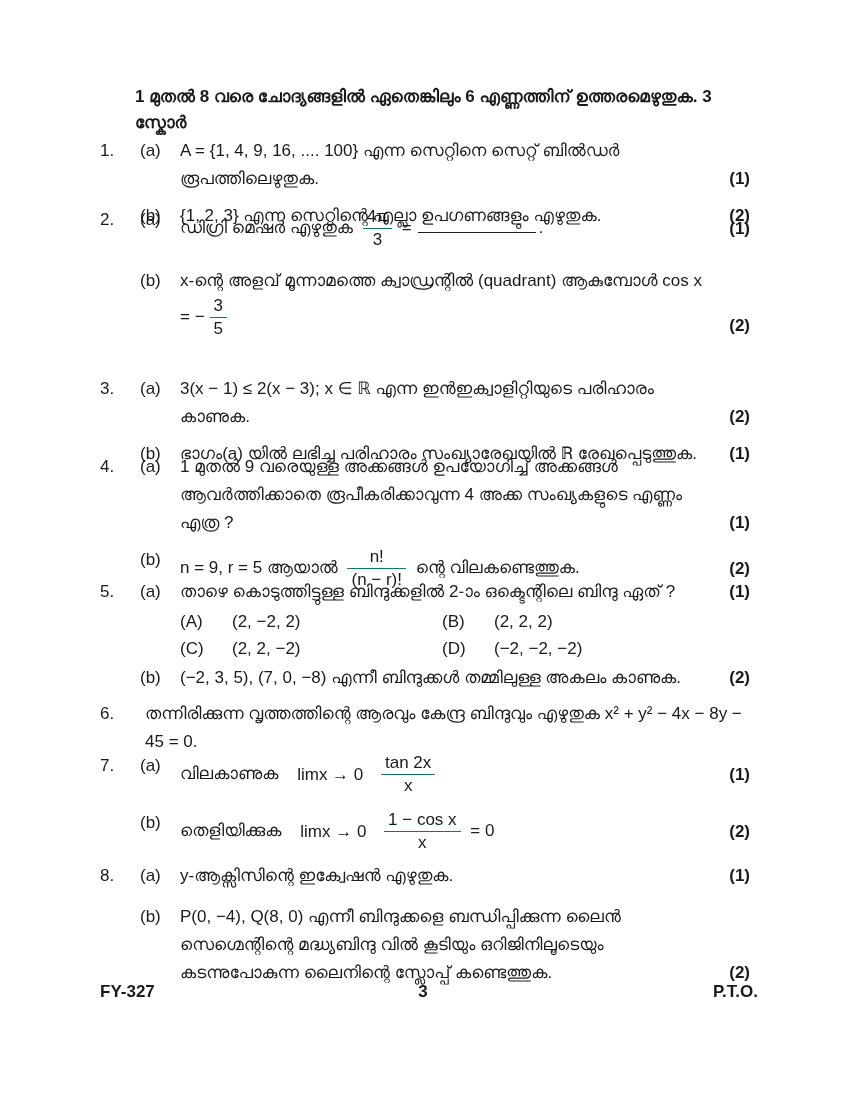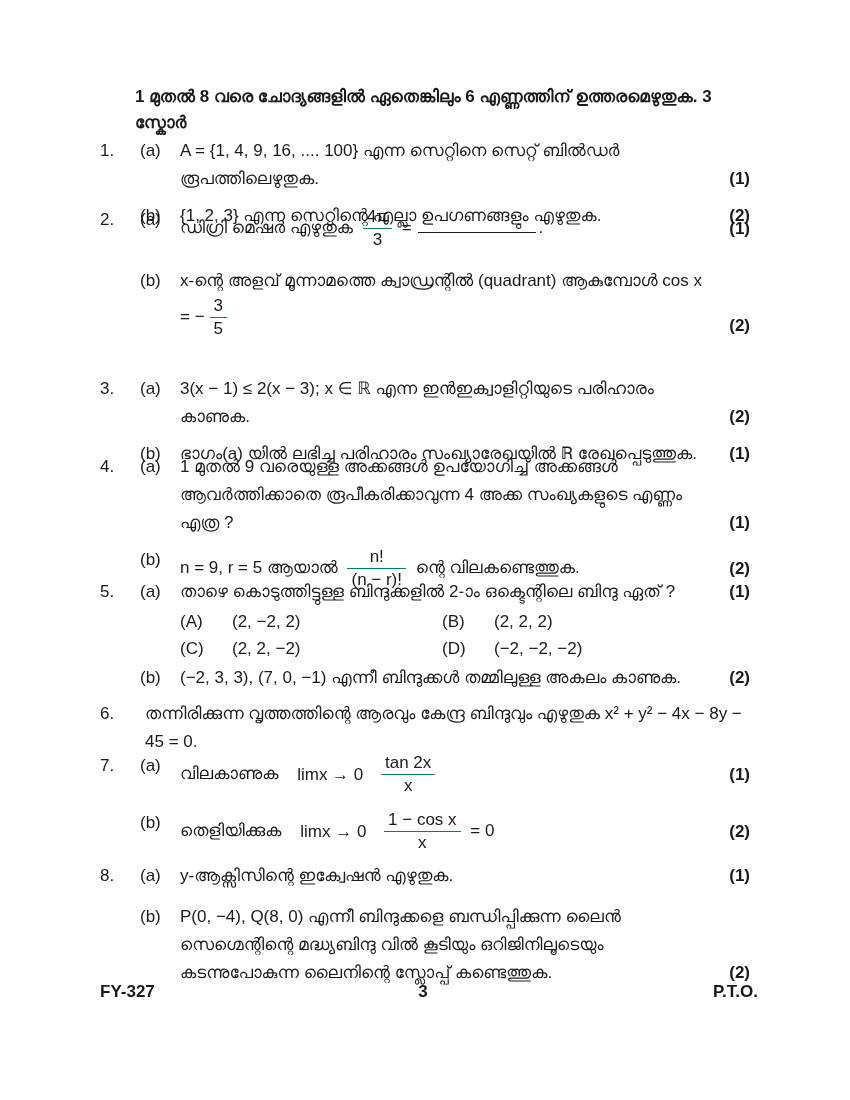--- a/index.html
+++ b/index.html
@@ -183,21 +183,21 @@
             <div class="opt">
               <span class="olabel">(D)</span>
               <span>(−2, −2, −2)</span>
             </div>
           </div>
         </div>
         <div class="pmarks top">(1)</div>
       </div>
       <div class="part">
         <div class="plabel">(b)</div>
-        <div class="ptext">(−2, 3, 3), (7, 0, −1) എന്നീ ബിന്ദുക്കൾ തമ്മിലുള്ള അകലം കാണുക.</div>
+        <div class="ptext">(−2, 3, 5), (7, 0, −8) എന്നീ ബിന്ദുക്കൾ തമ്മിലുള്ള അകലം കാണുക.</div>
         <div class="pmarks">(2)</div>
       </div>
     </div>
   </div>
 
   <div class="q" style="top:700px;">
     <div class="qnum" style="width:45px;">6.</div>
     <div class="qbody">
       <div class="ptext">തന്നിരിക്കുന്ന വൃത്തത്തിന്റെ ആരവും കേന്ദ്ര ബിന്ദുവും എഴുതുക  x² + y² − 4x − 8y − 45 = 0.</div>
     </div>

